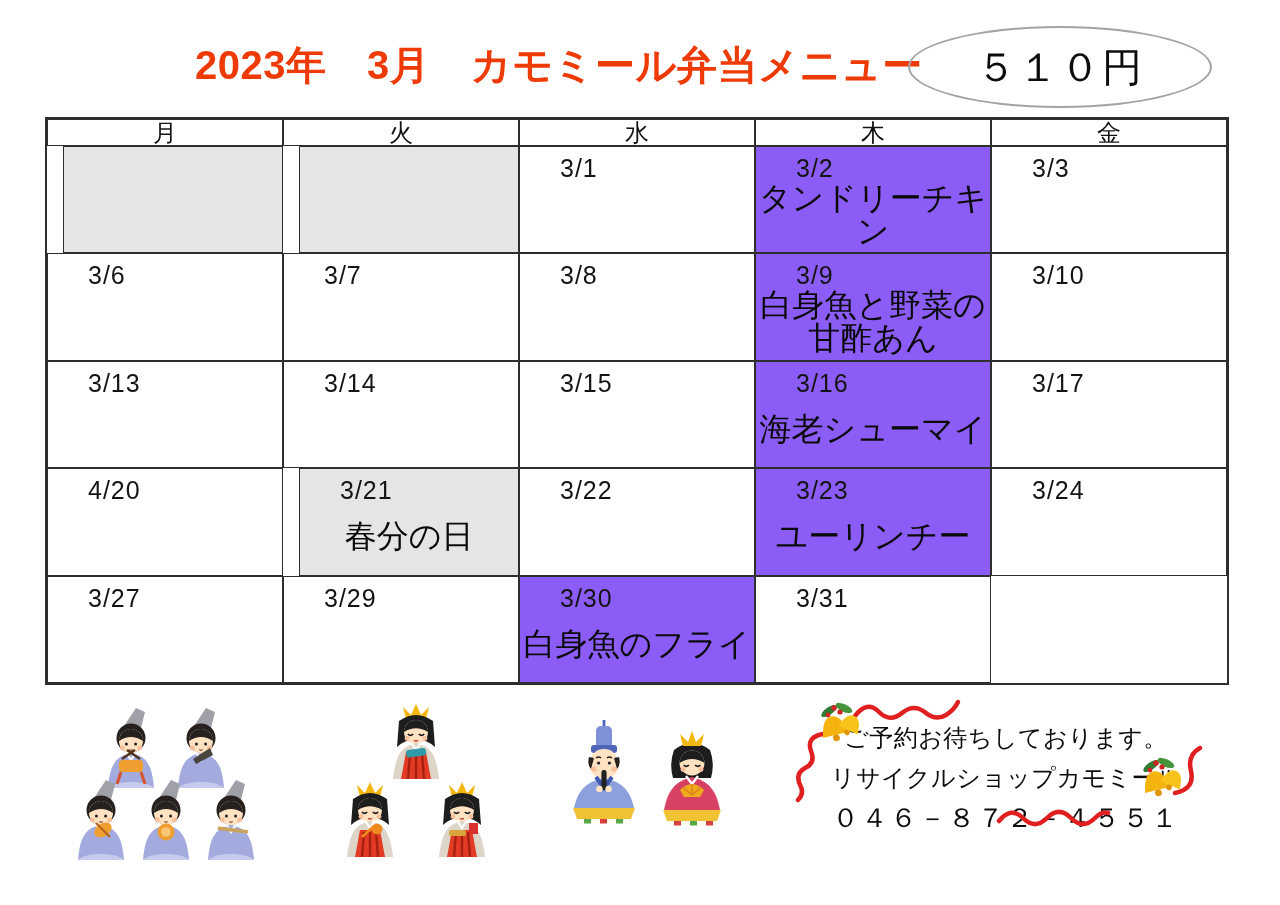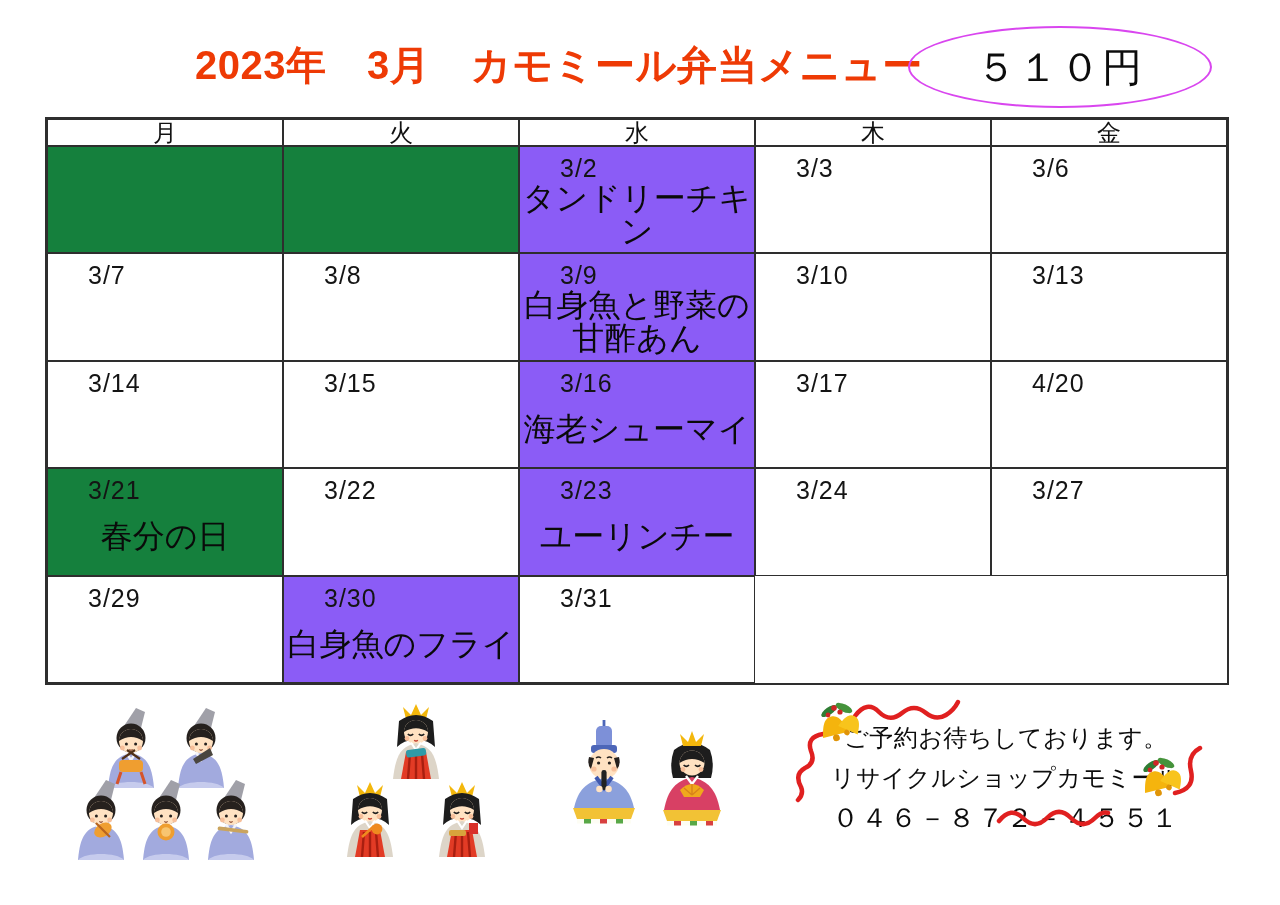--- a/index.html
+++ b/index.html
@@ -3,37 +3,37 @@
 <meta charset="utf-8">
 <style>
   html,body{margin:0;padding:0;background:#fff;}
   .page{position:relative;width:1280px;height:905px;background:#ffffff;overflow:hidden;
         font-family:"Liberation Sans",sans-serif;color:#111;}
 
   
   .title{position:absolute;left:195px;top:38px;width:700px;
          font-size:40px;font-weight:800;color:#ee3a05;letter-spacing:0.5px;white-space:nowrap;}
   .price-oval{position:absolute;left:908px;top:26px;width:300px;height:78px;
-              border:2px solid #d946ef;border-radius:50%;
+              border:2px solid #a3a3a3;border-radius:50%;
               display:flex;align-items:center;justify-content:center;}
   .price-oval span{font-size:40px;color:#0c0c0c;letter-spacing:2px;}
 
   
   .calendar{position:absolute;left:45px;top:117px;width:1184px;height:568px;
             display:grid;grid-template-columns:repeat(5,1fr);
             grid-template-rows:27px repeat(5,1fr);
             border:2px solid #2e2e2e;background:#fff;box-sizing:border-box;}
   .hcell,.cell{border:1px solid #2e2e2e;position:relative;box-sizing:border-box;}
   .hcell{display:flex;align-items:center;justify-content:center;font-size:24px;color:#111;}
   .cell .date{position:absolute;top:7px;left:40px;font-size:25px;color:#141414;letter-spacing:1px;}
   .cell .menu{position:absolute;left:2px;right:2px;top:34px;bottom:4px;
               display:flex;align-items:center;justify-content:center;text-align:center;
               font-size:32px;line-height:33px;color:#0a0a0a;white-space:pre-line;}
   .c-thu{background:#8b5cf6;}
-  .c-gray{background:#15803d;}
+  .c-gray{background:#e5e5e5;margin-left:16px;}
 
   
   .footer{position:absolute;left:828px;top:722px;width:356px;text-align:center;color:#0c0c0c;}
   .footer .f1{font-size:24px;margin-bottom:8px;letter-spacing:0.5px;}
   .footer .f2{font-size:24px;margin-bottom:6px;letter-spacing:0.5px;}
   .footer .f-phone{font-size:27px;letter-spacing:2px;}
 
   
   .illus{position:absolute;}
   .illus-musicians{left:68px;top:686px;}
@@ -58,20 +58,23 @@
     <div class="hcell">火</div>
     <div class="hcell">水</div>
     <div class="hcell">木</div>
     <div class="hcell">金</div>
 
     <div class="cell c-gray">
       <div class="date"></div>
     </div>
     <div class="cell c-gray">
       <div class="date"></div>
+    </div>
+    <div class="cell">
+      <div class="date">3/1</div>
     </div>
     <div class="cell c-thu">
       <div class="date">3/2</div>
       <div class="menu">タンドリーチキン</div>
     </div>
     <div class="cell">
       <div class="date">3/3</div>
     </div>
 
     <div class="cell">

